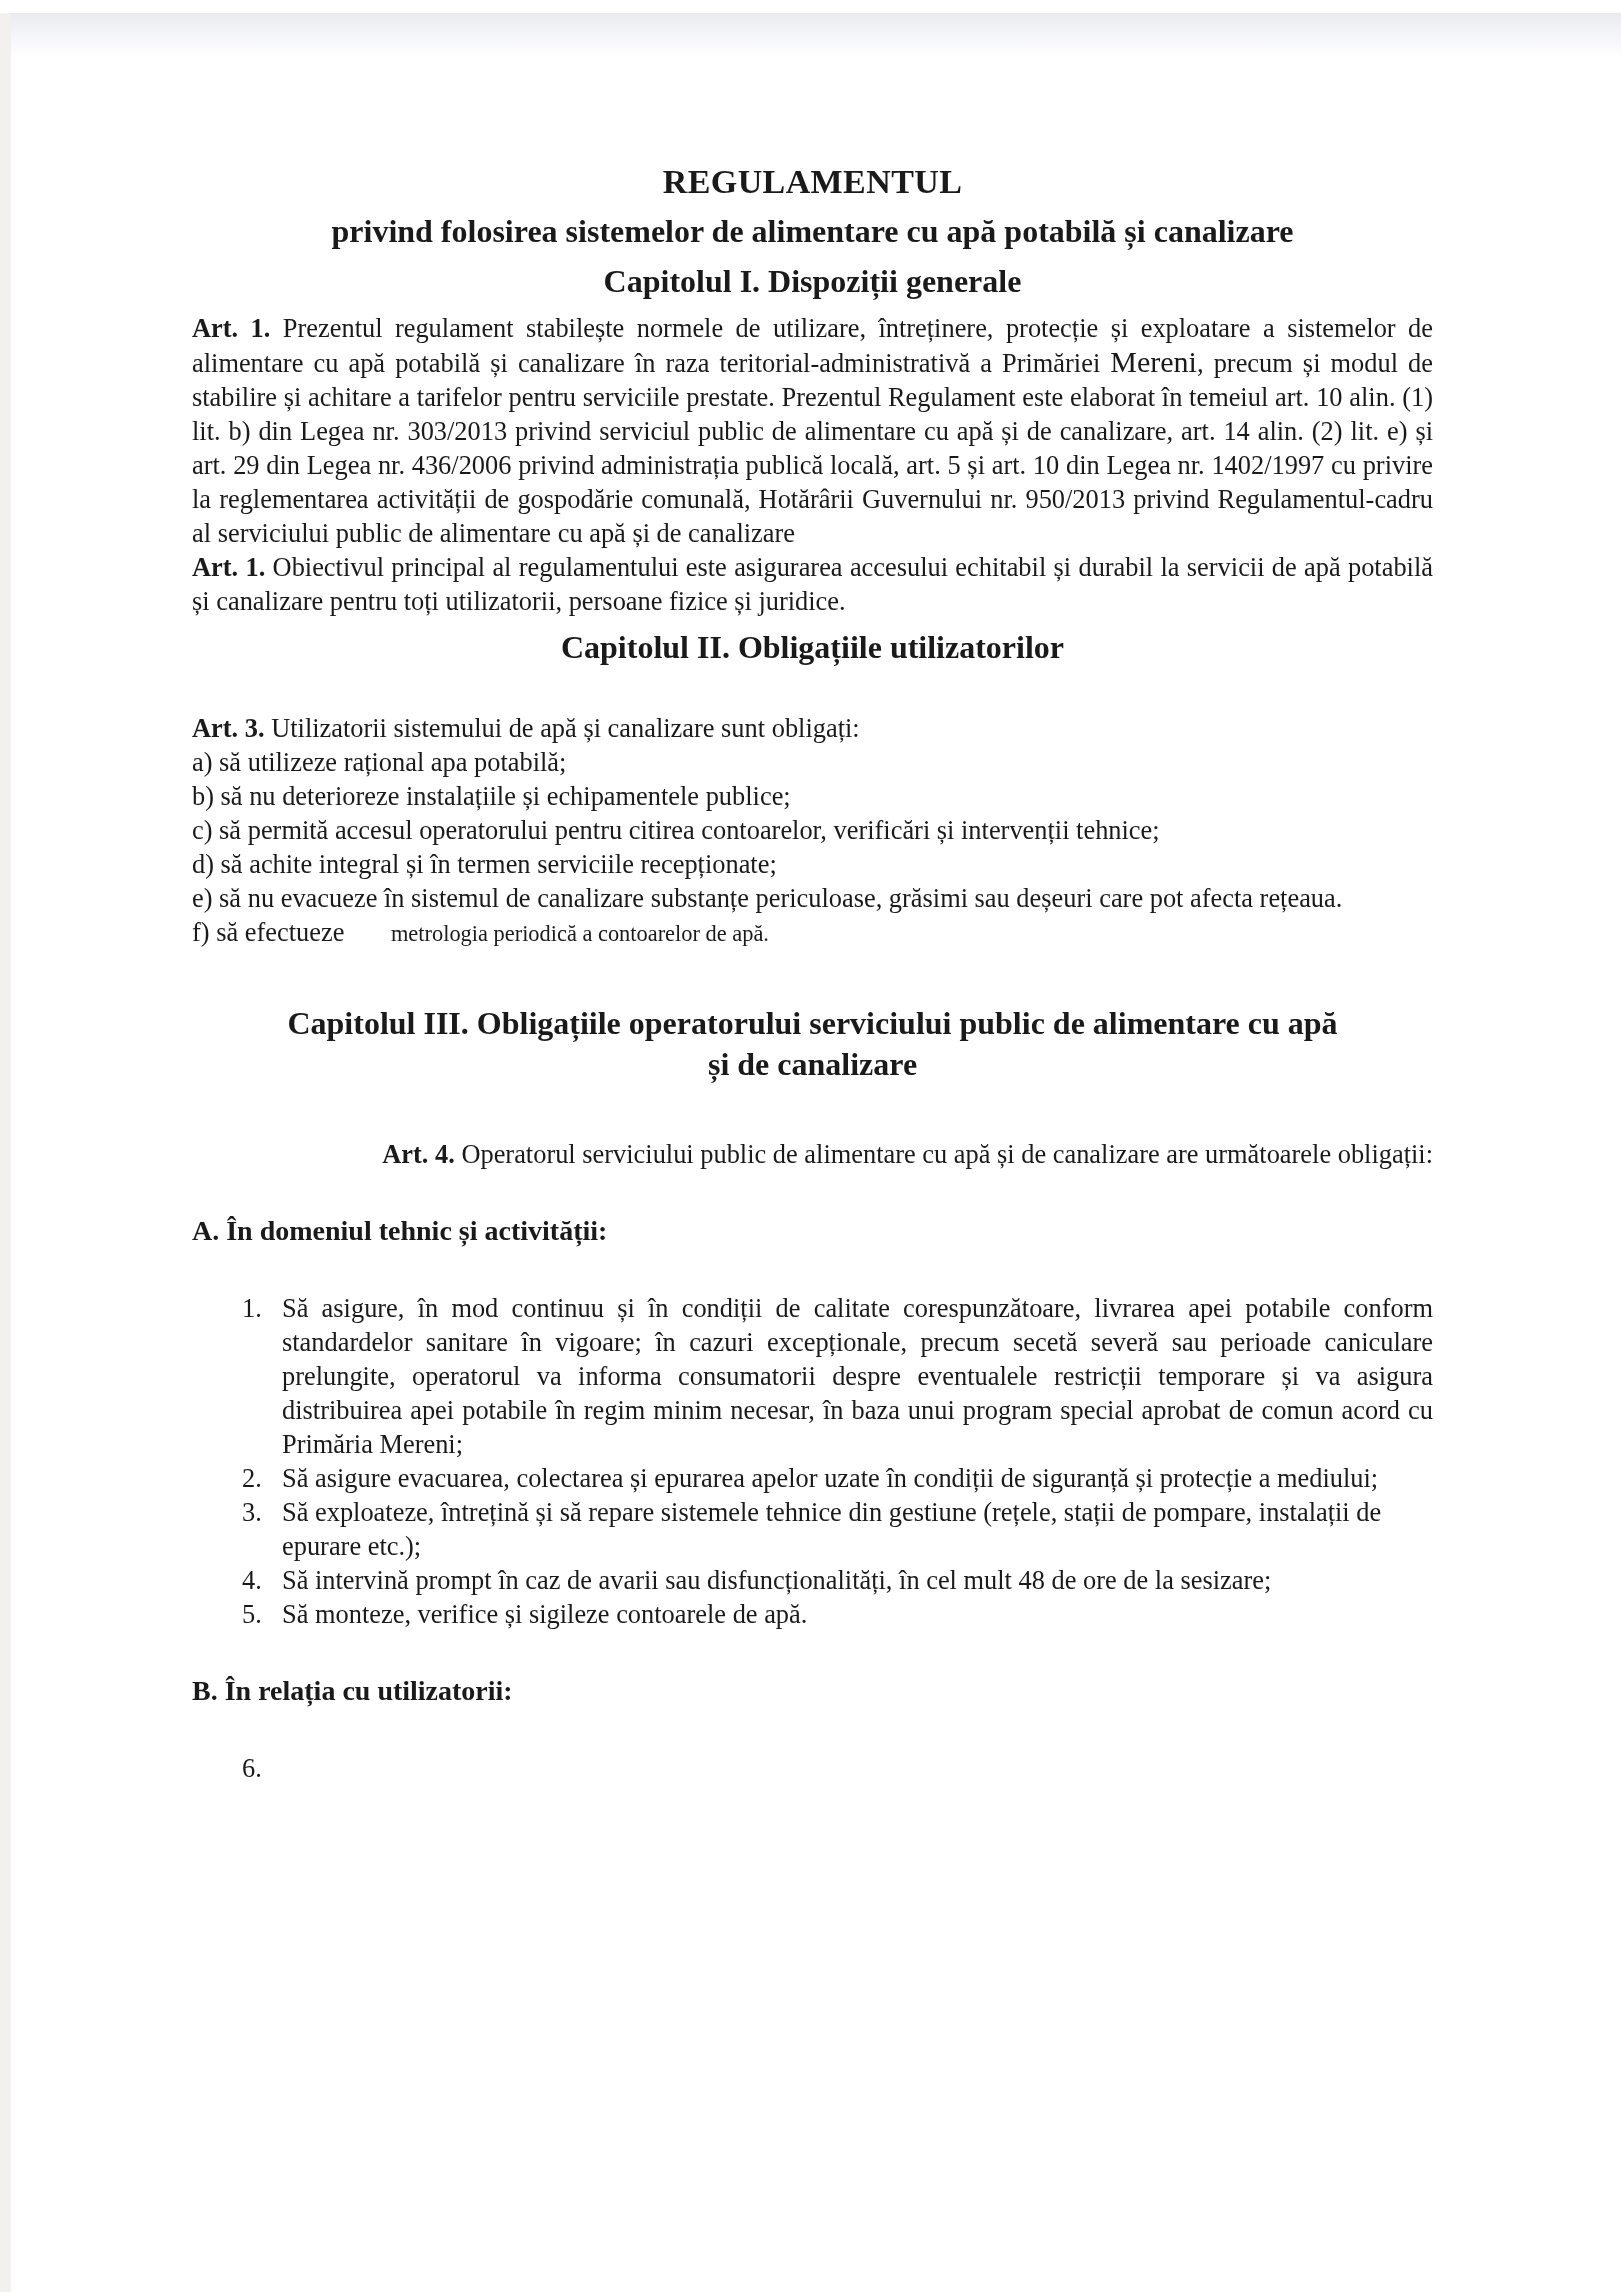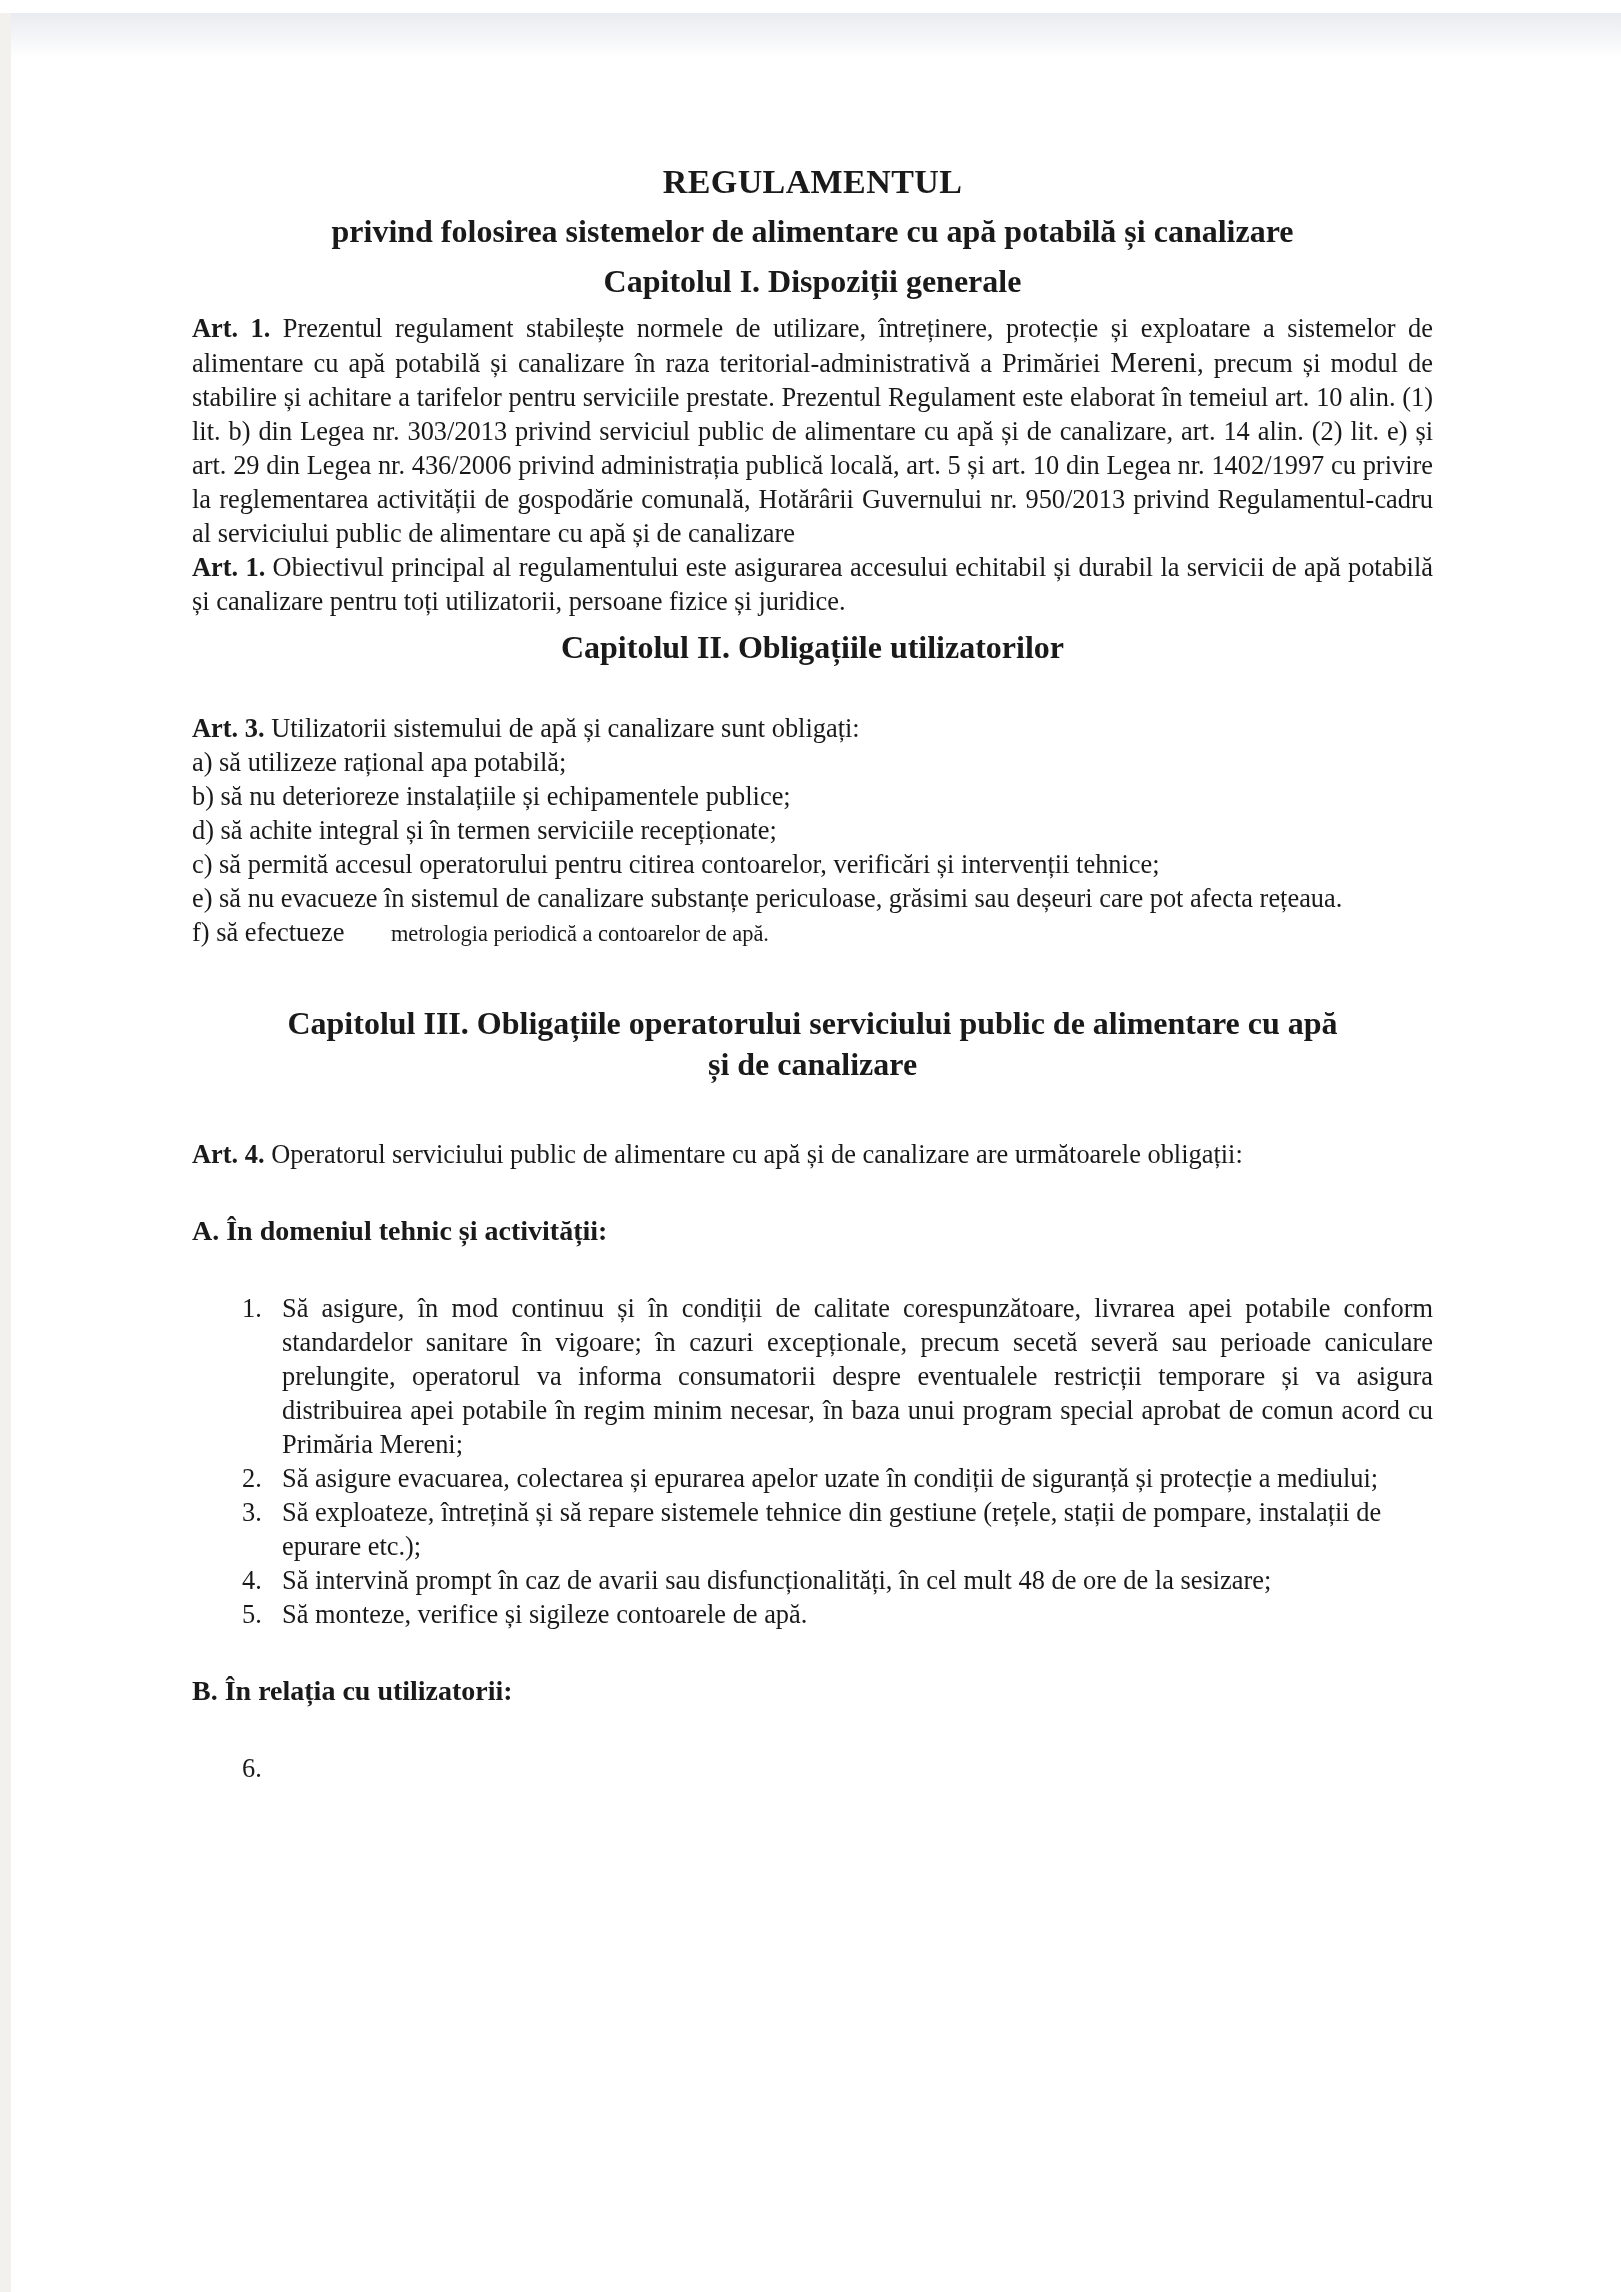--- a/index.html
+++ b/index.html
@@ -114,38 +114,38 @@
 
   <section>
     <h2 class="chapter">Capitolul II. Obligațiile utilizatorilor</h2>
     <div class="gap-m"></div>
     <div class="list-letter">
       <p>
         <span class="art-label">Art. 3.</span><span> Utilizatorii sistemului de apă și canalizare sunt obligați:</span>
       </p>
       <p>a) să utilizeze rațional apa potabilă;</p>
       <p>b) să nu deterioreze instalațiile și echipamentele publice;</p>
+      <p>c) să permită accesul operatorului pentru citirea contoarelor, verificări și intervenții tehnice;</p>
       <p>d) să achite integral și în termen serviciile recepționate;</p>
-      <p>c) să permită accesul operatorului pentru citirea contoarelor, verificări și intervenții tehnice;</p>
       <p>e) să nu evacueze în sistemul de canalizare substanțe periculoase, grăsimi sau deșeuri care pot afecta rețeaua.</p>
       <p>
         <span>f) să efectueze </span><span class="small-note"> metrologia periodică a contoarelor de apă.</span>
       </p>
     </div>
   </section>
 
   <div class="gap-l"></div>
 
   <section>
     <h2 class="chapter">
       <span>Capitolul III. Obligațiile operatorului serviciului public de alimentare cu apă</span><br>
       <span>și de canalizare</span>
     </h2>
     <div class="gap-l"></div>
-    <p style="text-align:left;">
+    <p style="text-align:right;">
       <span class="art-label">Art. 4.</span><span> Operatorul serviciului public de alimentare cu apă și de canalizare are următoarele obligații:</span>
     </p>
     <div class="gap-l"></div>
 
     <h3 class="sec-heading">A. În domeniul tehnic și activității:</h3>
     <div class="gap-l"></div>
     <ol class="numbered">
       <li><span class="num">1.</span><span>Să asigure, în mod continuu și în condiții de calitate corespunzătoare, livrarea apei potabile conform standardelor sanitare în vigoare; în cazuri excepționale, precum secetă severă sau perioade caniculare prelungite, operatorul va informa consumatorii despre eventualele restricții temporare și va asigura distribuirea apei potabile în regim minim necesar, în baza unui program special aprobat de comun acord cu Primăria Mereni;</span></li>
       <li style="text-align:left;"><span class="num">2.</span><span>Să asigure evacuarea, colectarea și epurarea apelor uzate în condiții de siguranță și protecție a mediului;</span></li>
       <li style="text-align:left;"><span class="num">3.</span><span>Să exploateze, întrețină și să repare sistemele tehnice din gestiune (rețele, stații de pompare, instalații de epurare etc.);</span></li>

